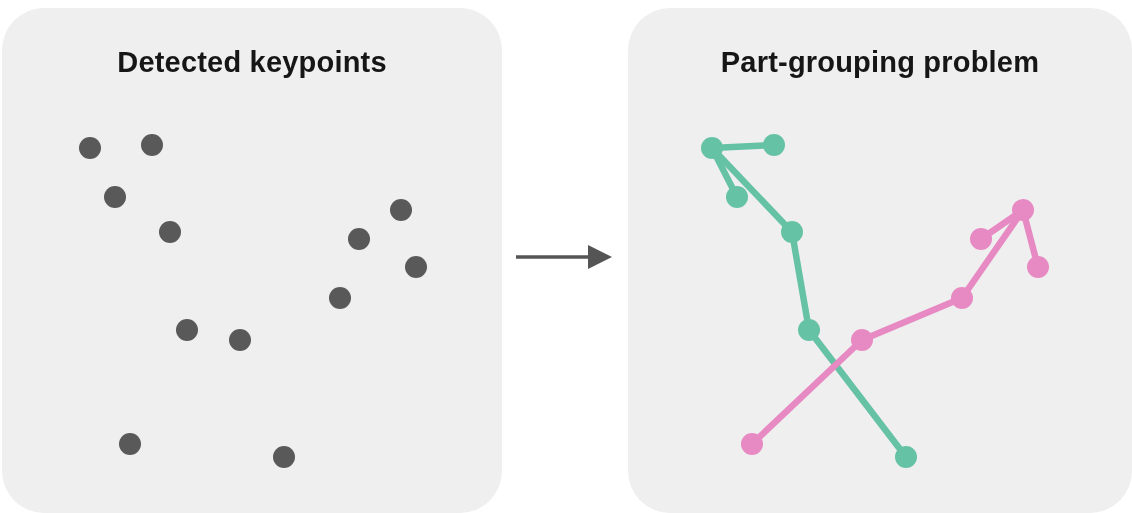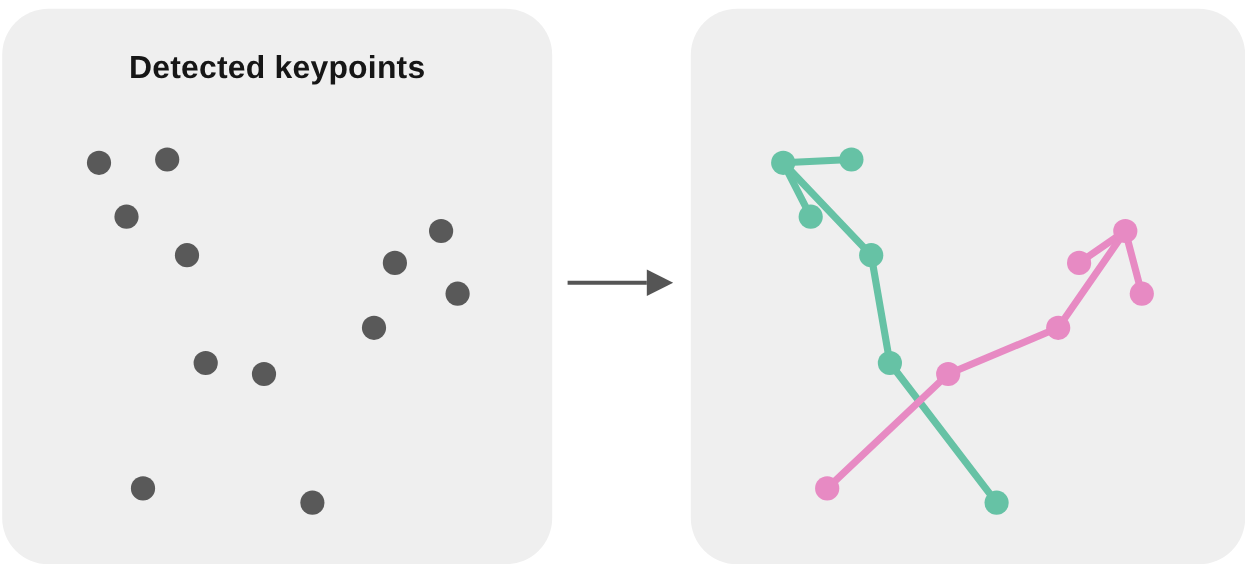--- a/index.html
+++ b/index.html
@@ -95,15 +95,16 @@
         <circle cx="164" cy="224" r="11" fill="#66c2a5"></circle>
         <circle cx="181" cy="322" r="11" fill="#66c2a5"></circle>
         <circle cx="278" cy="449" r="11" fill="#66c2a5"></circle>
         <circle cx="395" cy="202" r="11" fill="#e78ac3"></circle>
         <circle cx="353" cy="231" r="11" fill="#e78ac3"></circle>
         <circle cx="410" cy="259" r="11" fill="#e78ac3"></circle>
         <circle cx="334" cy="290" r="11" fill="#e78ac3"></circle>
         <circle cx="234" cy="332" r="11" fill="#e78ac3"></circle>
         <circle cx="124" cy="436" r="11" fill="#e78ac3"></circle>
       </svg>
+    <h2>Part-grouping problem</h2>
   </div>
 
 </div>
 
 </body></html>

